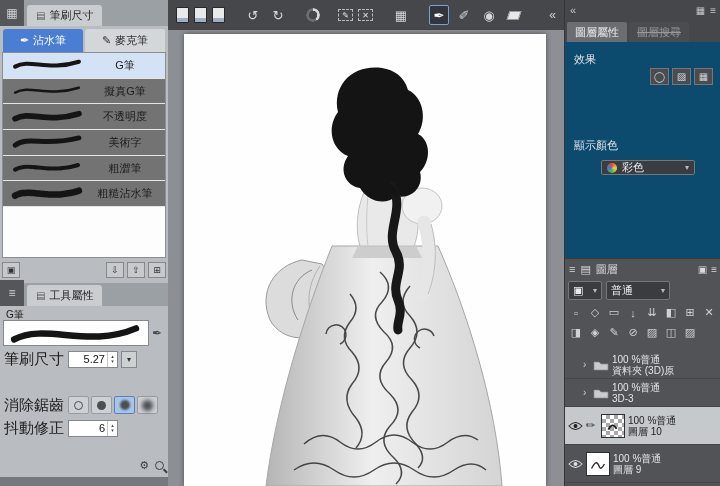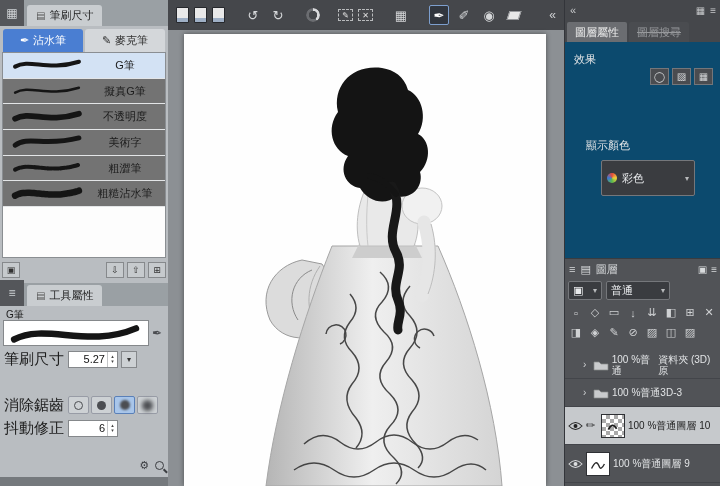--- a/index.html
+++ b/index.html
@@ -77,37 +77,37 @@
 .rp-top{position:absolute;left:0;top:0;width:156px;height:20px;background:#45474b;display:flex;align-items:center;padding:0 5px;font-size:11px;color:#c8cacc;}
 .rp-top .rt-right{margin-left:auto;display:flex;gap:5px;font-size:10px;}
 .rp-tabs{position:absolute;left:0;top:20px;width:156px;height:22px;background:#45474b;display:flex;align-items:flex-end;gap:2px;padding:0 2px;}
 .rtab{height:20px;padding:0 8px;display:flex;align-items:center;font-size:11px;border-radius:2px 2px 0 0;}
 .rtab.active{background:#6b6d71;color:#f0f0f0;}
 .rtab.idle{background:#4a4c50;color:#97999c;text-decoration:line-through;}
 .lprop{position:absolute;left:0;top:42px;width:156px;height:216px;background:#0c4a6e;}
 .lprop-label{position:absolute;font-size:11px;color:#e2e4e6;}
 .fx-icons{position:absolute;top:26px;right:8px;display:flex;gap:3px;}
 .fx-ic{width:19px;height:17px;border:1px solid #74767a;background:#4a4c50;color:#d5d7d9;display:flex;align-items:center;justify-content:center;font-size:10px;}
-.dd{position:absolute;left:36px;top:118px;width:94px;height:36px;background:#3a3c40;border:1px solid #75777b;border-radius:2px;display:flex;align-items:center;gap:5px;padding:0 5px;font-size:11px;color:#e8eaec;}
+.dd{position:absolute;left:36px;top:118px;width:94px;height:15px;background:#3a3c40;border:1px solid #75777b;border-radius:2px;display:flex;align-items:center;gap:5px;padding:0 5px;font-size:11px;color:#e8eaec;}
 .cwheel{width:10px;height:10px;border-radius:50%;background:conic-gradient(#e5493a,#f2d03c,#59b84c,#3b78d8,#e5493a);flex:none;}
 .dd .dd-ar{margin-left:auto;font-size:8px;color:#b8babc;}
 .lpan{position:absolute;left:0;top:258px;width:156px;height:228px;background:#515357;border-top:1px solid #3a3c40;}
 .lpan-head{position:absolute;left:0;top:0;width:156px;height:20px;display:flex;align-items:center;gap:5px;padding:0 4px;font-size:11px;color:#d8dadc;}
 .lpan-head .lh-right{margin-left:auto;display:flex;gap:4px;font-size:10px;}
 .combo{position:absolute;height:19px;background:#3a3c40;border:1px solid #75777b;border-radius:2px;display:flex;align-items:center;padding:0 4px;gap:4px;font-size:11px;color:#e8eaec;}
 .combo .dd-ar{margin-left:auto;font-size:8px;color:#b8babc;}
 .lrow-ics{position:absolute;left:2px;width:152px;height:18px;display:flex;gap:1px;}
 .li{width:18px;height:17px;display:flex;align-items:center;justify-content:center;font-size:11px;color:#cfd1d3;border-radius:2px;}
 .llist{position:absolute;left:0;top:92px;width:156px;height:136px;}
 .lrow{display:flex;align-items:center;gap:3px;border-bottom:1px solid #43454a;padding:0 3px;background:#515357;color:#e2e4e6;}
 .lrow.folder{padding-left:18px;height:28px;}
 .lrow.layer{height:38px;}
 .lrow.sel{background:#c6c9cc;color:#1d1d1d;}
 .twist{font-size:10px;color:#cfd1d3;width:7px;}
-.ltext{display:flex;flex-direction:row;line-height:11px;font-size:10px;}
+.ltext{display:flex;flex-direction:column;line-height:11px;font-size:10px;}
 .eye{width:15px;height:10px;flex:none;}
 .pencil{width:12px;font-size:11px;flex:none;}
 .thumb{width:24px;height:24px;border:1px solid #2e3034;background:#fff;flex:none;overflow:hidden;}
 .thumb.checker{background-image:linear-gradient(45deg,#a9a9a9 25%,transparent 25%,transparent 75%,#a9a9a9 75%),linear-gradient(45deg,#a9a9a9 25%,#fff 25%,#fff 75%,#a9a9a9 75%);background-size:8px 8px;background-position:0 0,4px 4px;}
 .fold-svg{width:16px;height:12px;flex:none;}
 </style>
 </head>
 <body>
 
 <div id="app">
@@ -339,21 +339,21 @@
       </div>
     </div>
 
     <div class="lprop">
       <span class="lprop-label" style="left:9px;top:10px;">效果</span>
       <div class="fx-icons">
         <div class="fx-ic">◯</div>
         <div class="fx-ic">▨</div>
         <div class="fx-ic">▦</div>
       </div>
-      <span class="lprop-label" style="left:9px;top:96px;margin-left:12px;">顯示顏色</span>
+      <span class="lprop-label" style="left:9px;top:96px;">顯示顏色</span>
       <div class="dd">
         <div class="cwheel"></div>
         <span>彩色</span>
         <span class="dd-ar">▾</span>
       </div>
     </div>
 
     <div class="lpan">
 
       <div class="lpan-head">

